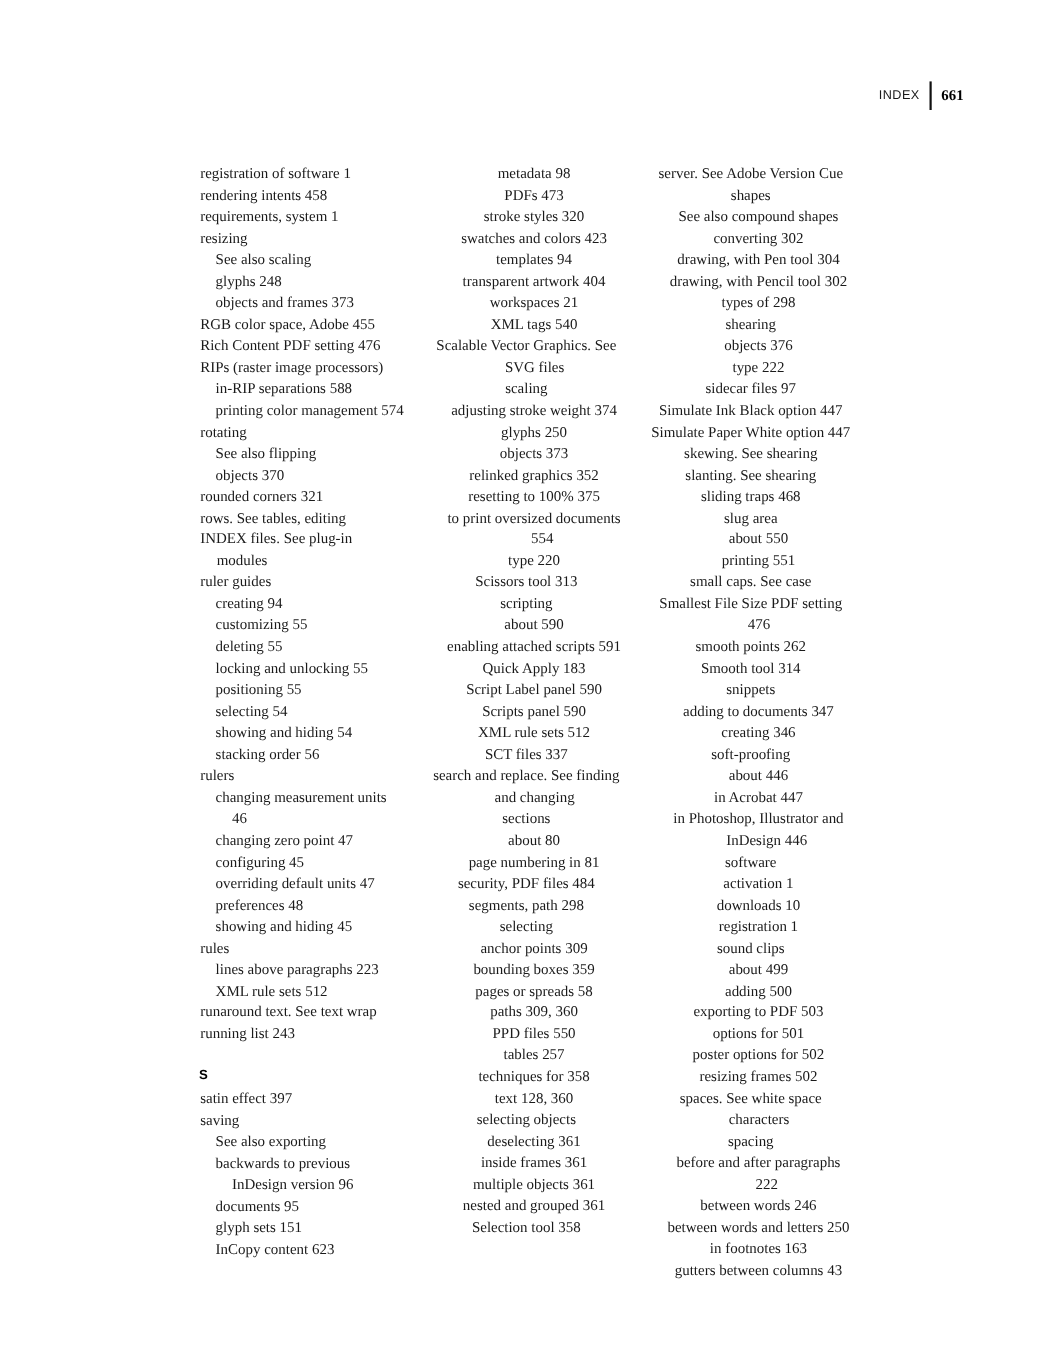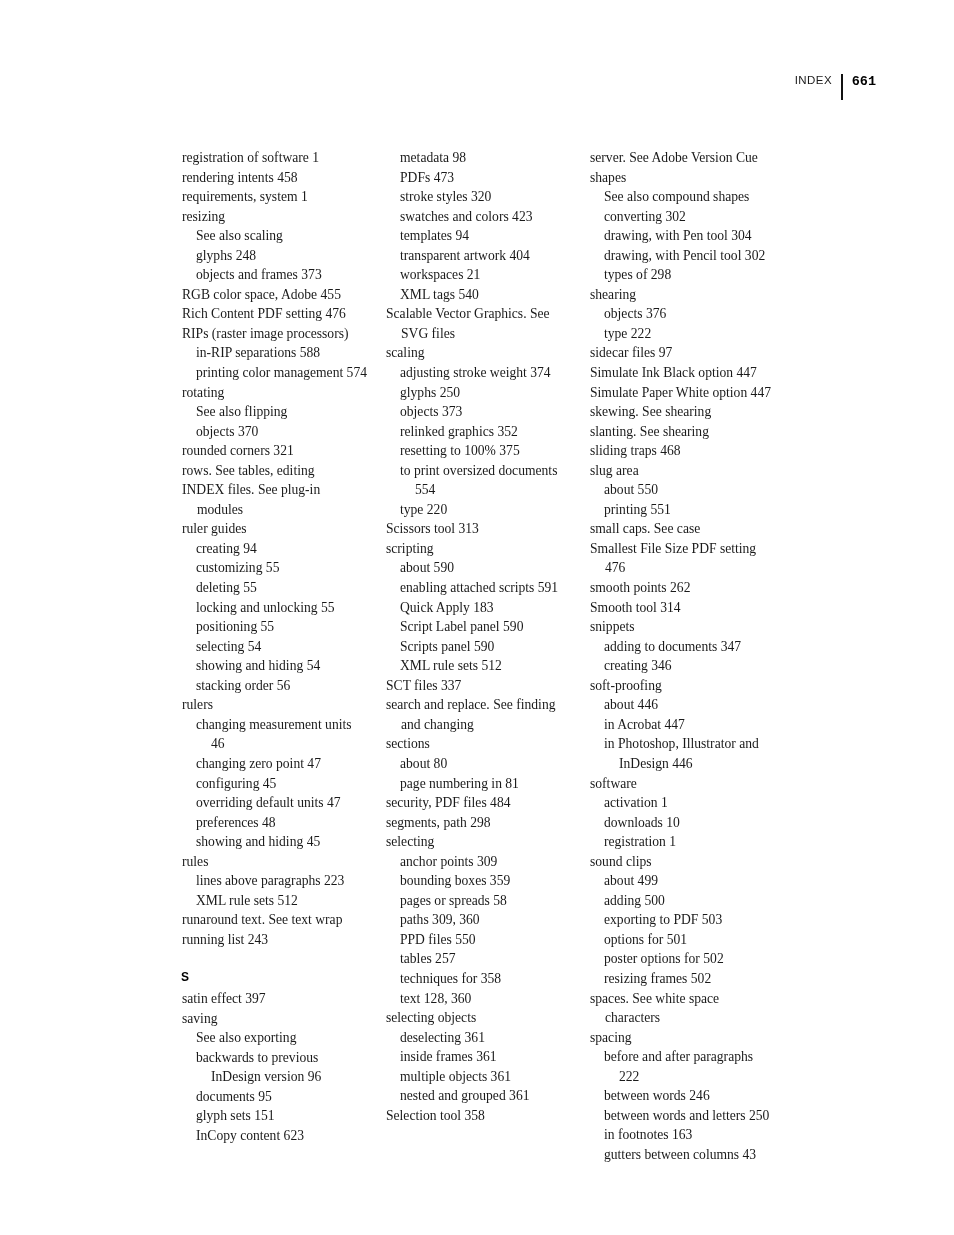--- a/index.html
+++ b/index.html
@@ -15,37 +15,37 @@
     color: #1a1a1a;
     overflow: hidden;
   }
 
   
   #page-header {
     position: absolute;
     top: 74px;
     right: 78px;
     display: flex;
-    align-items: flex-start;
+    align-items: center;
     height: 26px;
   }
   #page-header .hdr-label {
     font-family: "Liberation Sans", "DejaVu Sans", sans-serif;
     font-size: 11.5px;
     letter-spacing: 0.45px;
     color: #1a1a1a;
     padding-right: 9px;
   }
   #page-header .hdr-rule {
     width: 1.6px;
     height: 26px;
     background: #111111;
   }
   #page-header .hdr-folio {
-    font-family: Liberation Mono, monospace;
+    font-family: Liberation Serif, serif;
     font-size: 13.5px;
     font-weight: bold;
     color: #000000;
     padding-left: 9px;
   }
 
   
   #index-body {
     position: absolute;
     top: 148px;
@@ -53,20 +53,21 @@
     width: 700px;
     display: flex;
     align-items: flex-start;
   }
   .index-column {
     width: 186px;
     flex: 0 0 186px;
   }
   .index-column + .index-column {
     margin-left: 18px;
+    text-align: center;
   }
 
   .entry {
     font-size: 13.6px;
     line-height: 19.55px;
     text-indent: -15px;
     padding-left: 15px;
     white-space: normal;
   }
   .entry.lvl0 {

